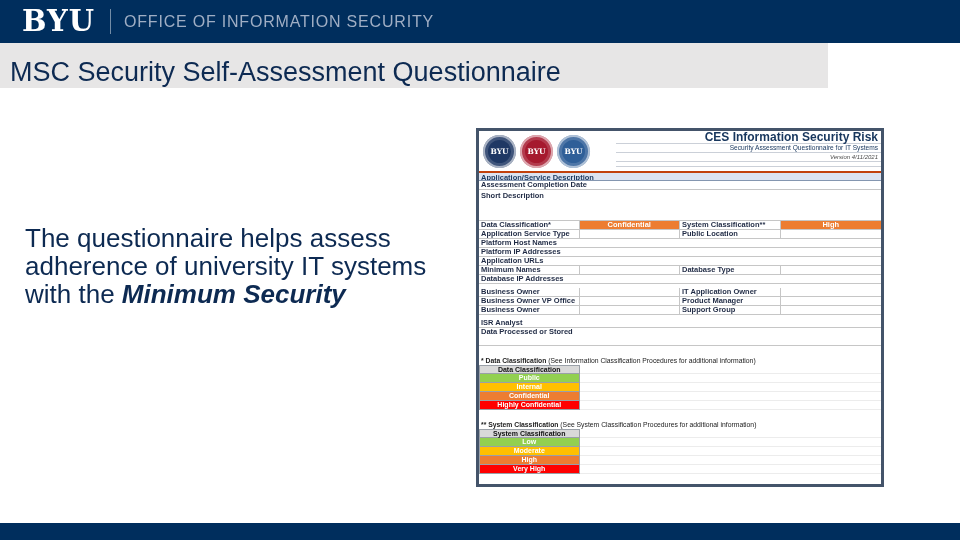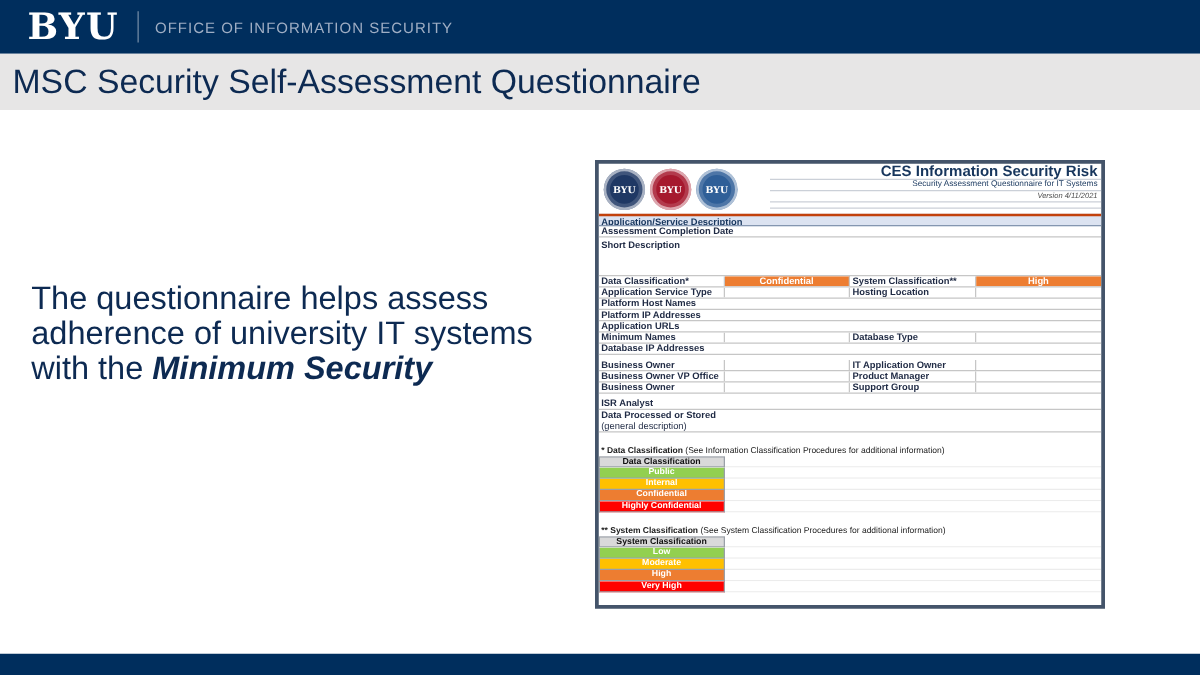--- a/index.html
+++ b/index.html
@@ -4,22 +4,22 @@
 <style>
   html,body{margin:0;padding:0;}
   body{
     width:960px;height:540px;position:relative;overflow:hidden;
     background:#ffffff;font-family:"Liberation Sans",sans-serif;
   }
   
   .topbar{position:absolute;left:0;top:0;width:960px;height:43px;background:#002E5D;display:flex;align-items:center;}
   .byu-wordmark{font-family:"DejaVu Serif",serif;font-weight:bold;color:#ffffff;font-size:29px;letter-spacing:1px;margin-left:22px;line-height:1;}
   .brand-divider{width:1px;height:25px;background:rgba(255,255,255,.45);margin:0 13px 0 15px;}
-  .dept-name{color:#9FAEC4;font-size:12px;letter-spacing:.8px;}
-  .titleband{position:absolute;left:0;top:43px;width:960px;height:45px;background:#E7E6E6;display:flex;align-items:center;}
+  .dept-name{color:#9FAEC4;font-size:16px;letter-spacing:.8px;}
+  .titleband{position:absolute;left:0;top:43px;width:828px;height:45px;background:#E7E6E6;display:flex;align-items:flex-end;}
   .slide-title{color:#0D2A52;font-size:27px;margin-left:10px;white-space:nowrap;}
   .body-text{position:absolute;left:25px;top:224px;color:#0D2A52;font-size:26px;line-height:28px;}
   .body-text .em{font-weight:bold;font-style:italic;}
   .bottombar{position:absolute;left:0;bottom:0;width:960px;height:17px;background:#002E5D;}
 
   
   .form{
     position:absolute;left:476px;top:128px;width:408px;height:359px;
     background:#ffffff;border:3px solid #44546A;box-sizing:border-box;
     font-size:7.5px;color:#1F2A44;display:flex;flex-direction:column;overflow:hidden;
@@ -106,21 +106,21 @@
       <div class="row field-tall">Short Description</div>
       <div class="row pair">
         <div class="cell c-label">Data Classification*</div>
         <div class="cell c-value filled" style="background: rgb(237, 125, 49);">Confidential</div>
         <div class="cell c-label">System Classification**</div>
         <div class="cell c-value filled" style="background: rgb(237, 125, 49);">High</div>
       </div>
       <div class="row pair">
         <div class="cell c-label">Application Service Type</div>
         <div class="cell c-value"></div>
-        <div class="cell c-label">Hosting Location</div>
+        <div class="cell c-label">Public Location</div>
         <div class="cell c-value"></div>
       </div>
       <div class="row field">Platform Host Names</div>
       <div class="row field">Platform IP Addresses</div>
       <div class="row field">Application URLs</div>
       <div class="row pair">
         <div class="cell c-label">Minimum Names</div>
         <div class="cell c-value"></div>
         <div class="cell c-label">Database Type</div>
         <div class="cell c-value"></div>
@@ -140,21 +140,21 @@
         <div class="cell c-value"></div>
       </div>
       <div class="row pair">
         <div class="cell c-label">Business Owner Department</div>
         <div class="cell c-value"></div>
         <div class="cell c-label">Support Group</div>
         <div class="cell c-value"></div>
       </div>
       <div class="row gap sm"></div>
       <div class="row field">ISR Analyst</div>
-      <div class="row field-2line"><span>Data Processed or Stored</span><span class="sub">(general description)</span></div>
+      <div class="row field-2line"><span>Data Processed or Stored</span></div>
       <div class="row gap md"></div>
       <div class="row note"><b>* Data Classification</b> (See Information Classification Procedures for additional information)</div>
       <div class="row key-header">
         <div class="kcell">Data Classification</div>
         <div class="kfill"></div>
       </div>
       <div class="row key">
         <div class="kcell" style="background: rgb(146, 208, 80);">Public</div>
         <div class="kfill"></div>
       </div>

